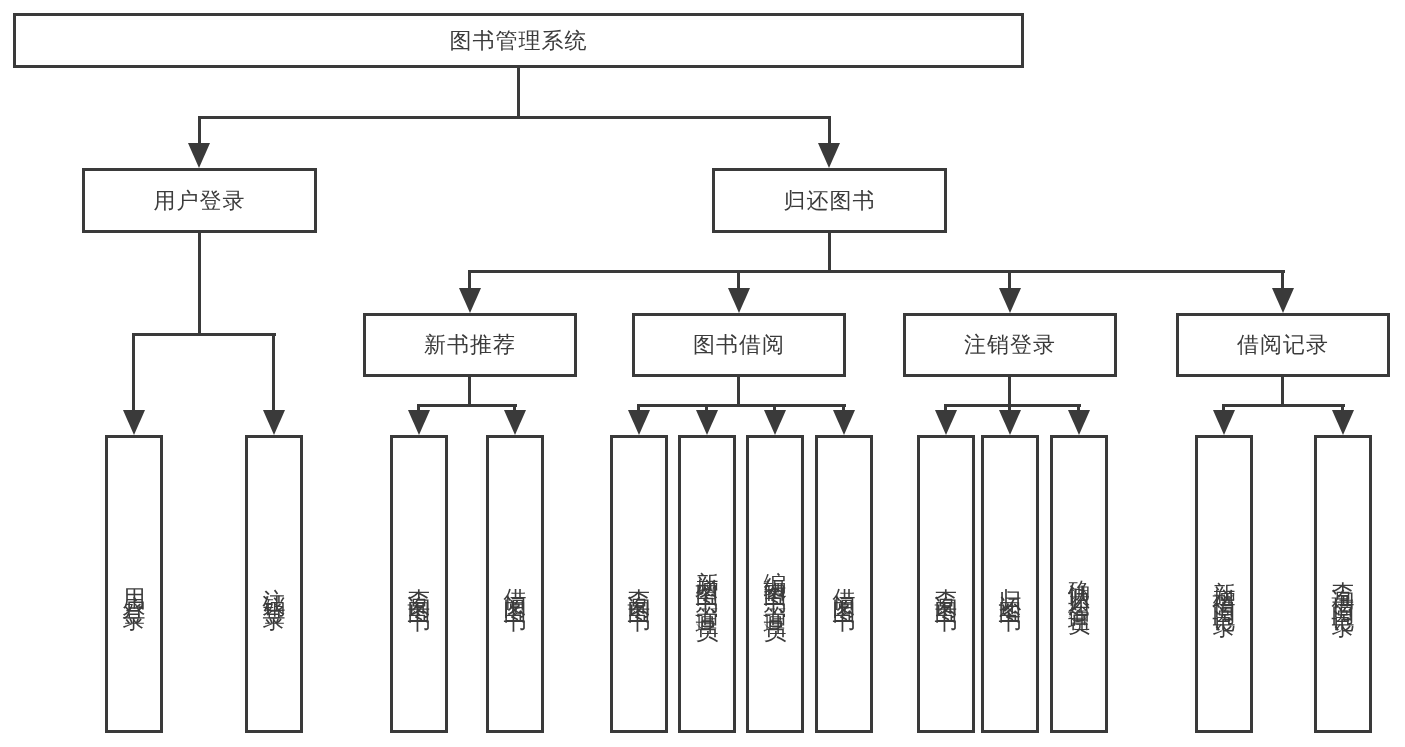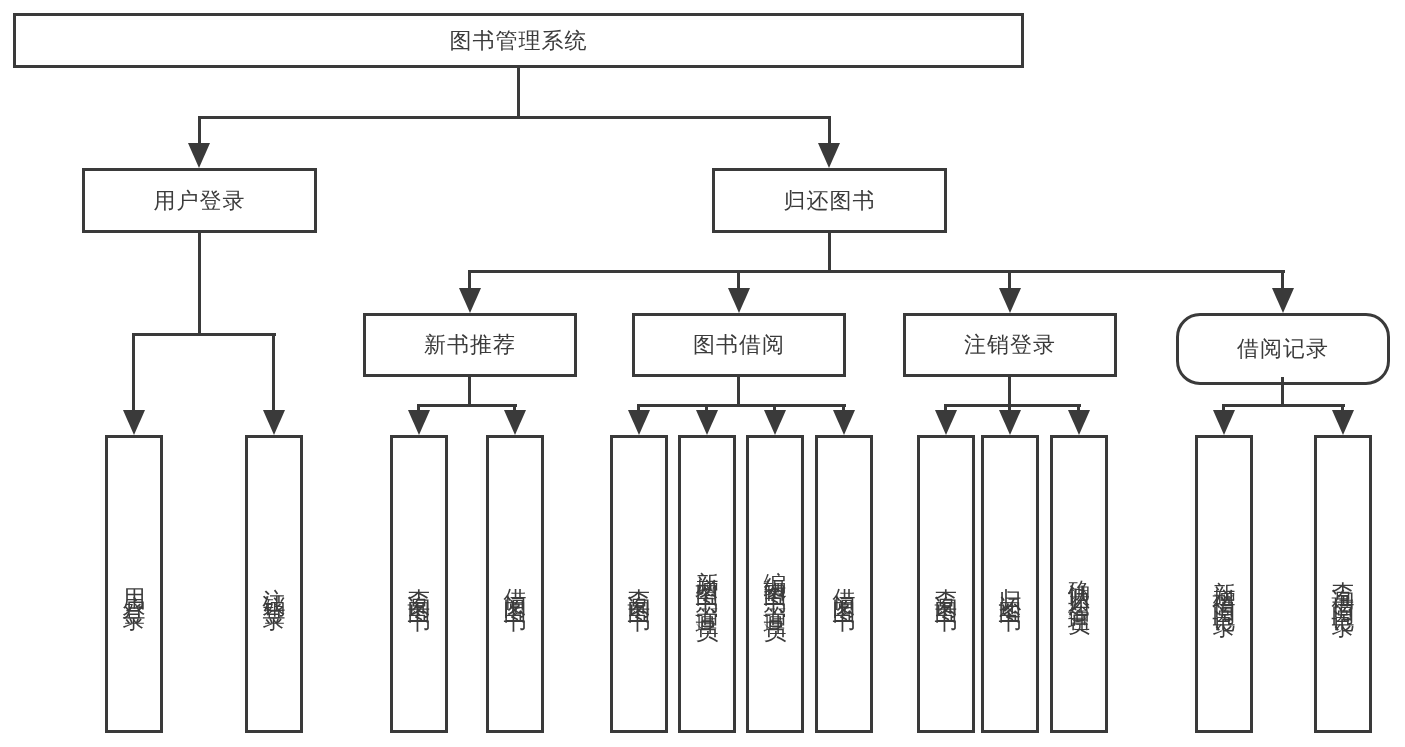--- a/index.html
+++ b/index.html
@@ -89,21 +89,21 @@
   <div class="v" style="left:737px;top:270px;height:24px;"></div>
   <div class="ar" style="left:728px;top:288px;"></div>
   <div class="v" style="left:1008px;top:270px;height:24px;"></div>
   <div class="ar" style="left:999px;top:288px;"></div>
   <div class="v" style="left:1281px;top:270px;height:24px;"></div>
   <div class="ar" style="left:1272px;top:288px;"></div>
 
   <div class="box" style="left:632px;top:313px;width:214px;height:64px;">图书借阅</div>
   <div class="box" style="left:363px;top:313px;width:214px;height:64px;">新书推荐</div>
   <div class="box" style="left:903px;top:313px;width:214px;height:64px;">注销登录</div>
-  <div class="box" style="left:1176px;top:313px;width:214px;height:72px;border-radius:24px;">借阅记录</div>
+  <div class="box" style="left:1176px;top:313px;width:214px;height:64px;">借阅记录</div>
 
   <div class="v" style="left:468px;top:377px;height:30px;"></div>
   <div class="h" style="left:417px;top:404px;width:100px;"></div>
   <div class="v" style="left:417px;top:404px;height:16px;"></div>
   <div class="ar" style="left:408px;top:410px;"></div>
   <div class="v" style="left:513px;top:404px;height:16px;"></div>
   <div class="ar" style="left:504px;top:410px;"></div>
 
   <div class="v" style="left:737px;top:377px;height:30px;"></div>
   <div class="h" style="left:637px;top:404px;width:209px;"></div>

